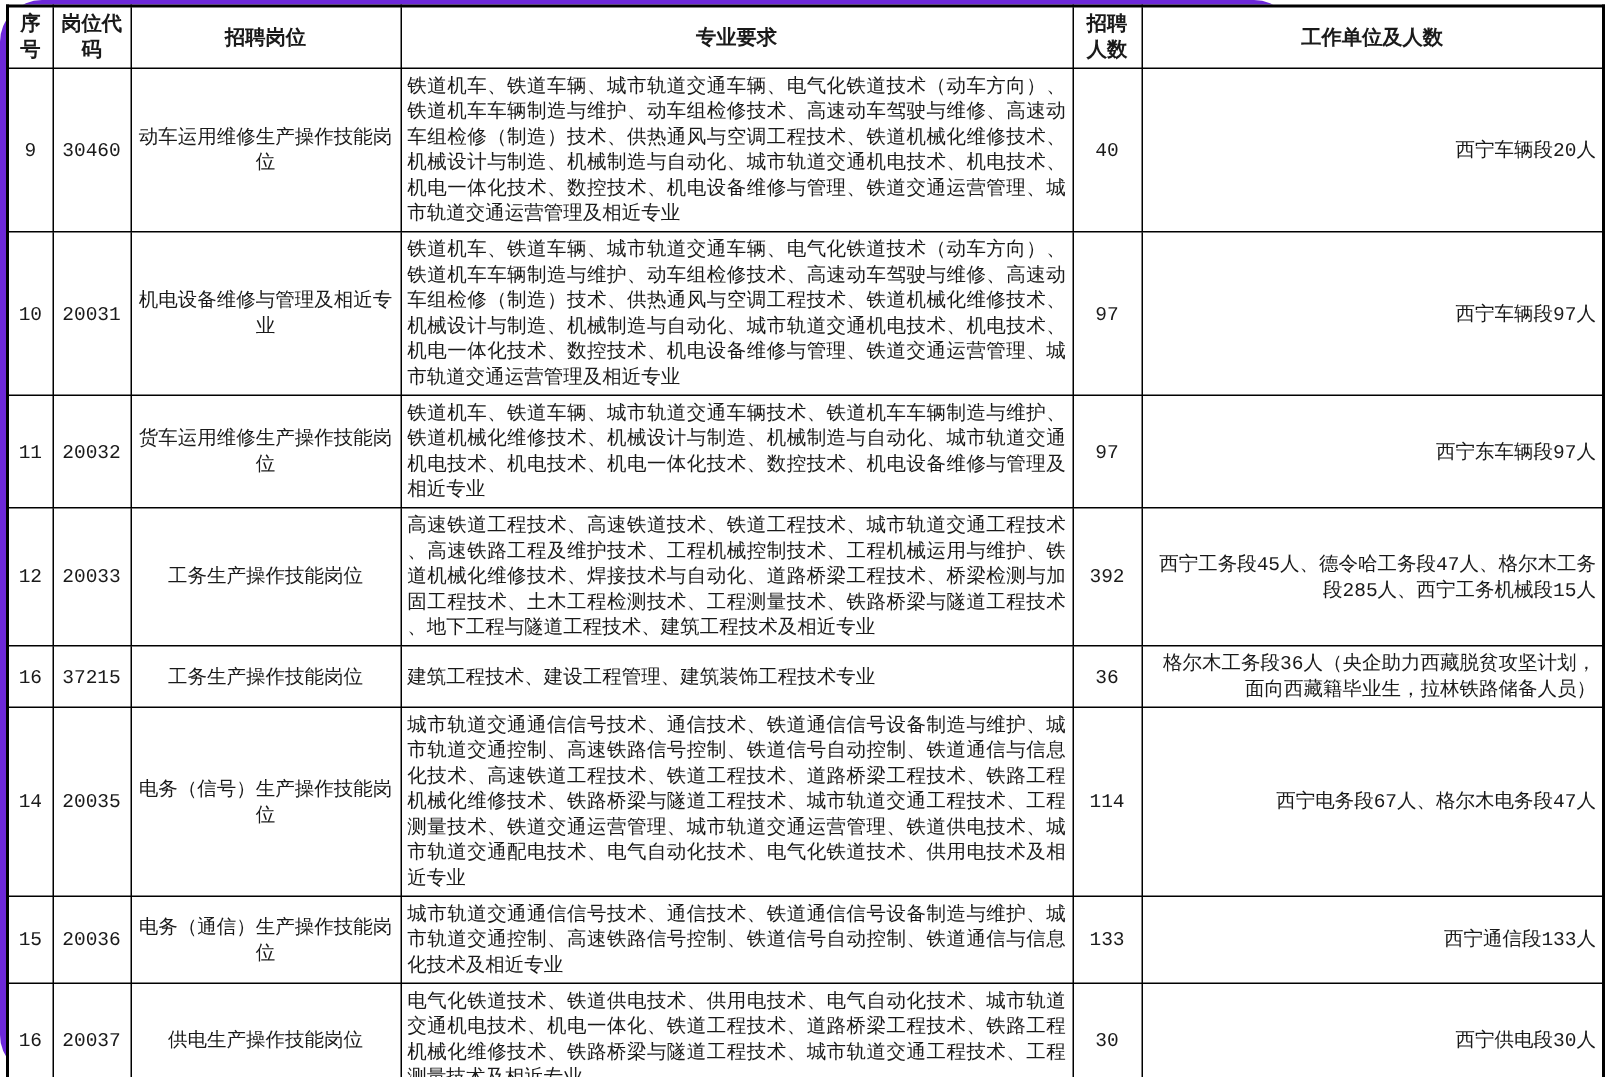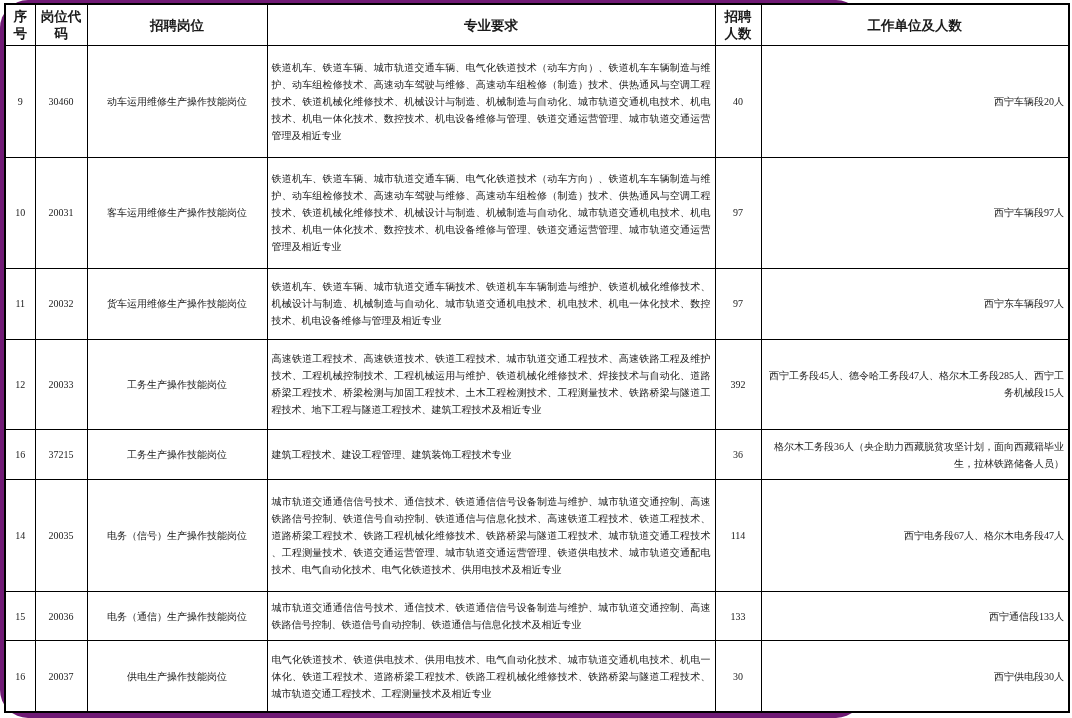--- a/index.html
+++ b/index.html
@@ -8,21 +8,21 @@
     background: #ffffff;
     width: 1072px;
     height: 718px;
     overflow: hidden;
   }
   .page {
     box-sizing: border-box;
     width: 864px;
     height: 718px;
     padding: 3px 4px;
-    background: #701a75;
+    background: #6d28d9;
     border-radius: 28px;
   }
   table.recruit {
     border-collapse: collapse;
     table-layout: fixed;
     width: 1064px;
     height: 710px;
     border: 2px solid #000;
     background: #fff;
   }
@@ -35,22 +35,22 @@
   table.recruit th {
     font-family: "DejaVu Sans", "Liberation Sans", sans-serif;
     font-weight: bold;
     font-size: 13.5px;
     line-height: 17px;
     text-align: center;
     padding: 2px 3px;
     height: 36px;
   }
   table.recruit td {
-    font-family: Liberation Serif, serif;
-    font-size: 10px;
+    font-family: Liberation Mono, monospace;
+    font-size: 13px;
     line-height: 17px;
     padding: 3px 4px;
   }
   td.c-no, td.c-code, td.c-count {
     text-align: center;
     padding: 2px 1px;
   }
   td.c-count { font-size: 14px; }
   td.c-position {
     text-align: center;
@@ -98,21 +98,21 @@
           <td class="c-no">9</td>
           <td class="c-code">30460</td>
           <td class="c-position">动车运用维修生产操作技能岗位</td>
           <td class="c-requirements">铁道机车、铁道车辆、城市轨道交通车辆、电气化铁道技术（动车方向）、铁道机车车辆制造与维护、动车组检修技术、高速动车驾驶与维修、高速动车组检修（制造）技术、供热通风与空调工程技术、铁道机械化维修技术、机械设计与制造、机械制造与自动化、城市轨道交通机电技术、机电技术、机电一体化技术、数控技术、机电设备维修与管理、铁道交通运营管理、城市轨道交通运营管理及相近专业</td>
           <td class="c-count">40</td>
           <td class="c-units">西宁车辆段20人</td>
         </tr>
         <tr>
           <td class="c-no">10</td>
           <td class="c-code">20031</td>
-          <td class="c-position">客车运用维修生产操作技能岗位</td>
+          <td class="c-position">机电设备维修与管理及相近专业</td>
           <td class="c-requirements">铁道机车、铁道车辆、城市轨道交通车辆、电气化铁道技术（动车方向）、铁道机车车辆制造与维护、动车组检修技术、高速动车驾驶与维修、高速动车组检修（制造）技术、供热通风与空调工程技术、铁道机械化维修技术、机械设计与制造、机械制造与自动化、城市轨道交通机电技术、机电技术、机电一体化技术、数控技术、机电设备维修与管理、铁道交通运营管理、城市轨道交通运营管理及相近专业</td>
           <td class="c-count">97</td>
           <td class="c-units">西宁车辆段97人</td>
         </tr>
         <tr>
           <td class="c-no">11</td>
           <td class="c-code">20032</td>
           <td class="c-position">货车运用维修生产操作技能岗位</td>
           <td class="c-requirements">铁道机车、铁道车辆、城市轨道交通车辆技术、铁道机车车辆制造与维护、铁道机械化维修技术、机械设计与制造、机械制造与自动化、城市轨道交通机电技术、机电技术、机电一体化技术、数控技术、机电设备维修与管理及相近专业</td>
           <td class="c-count">97</td>

